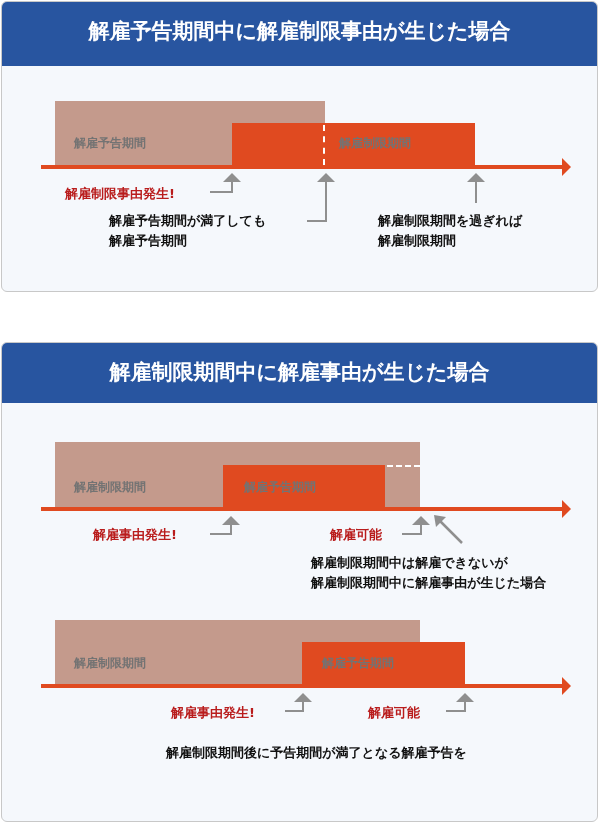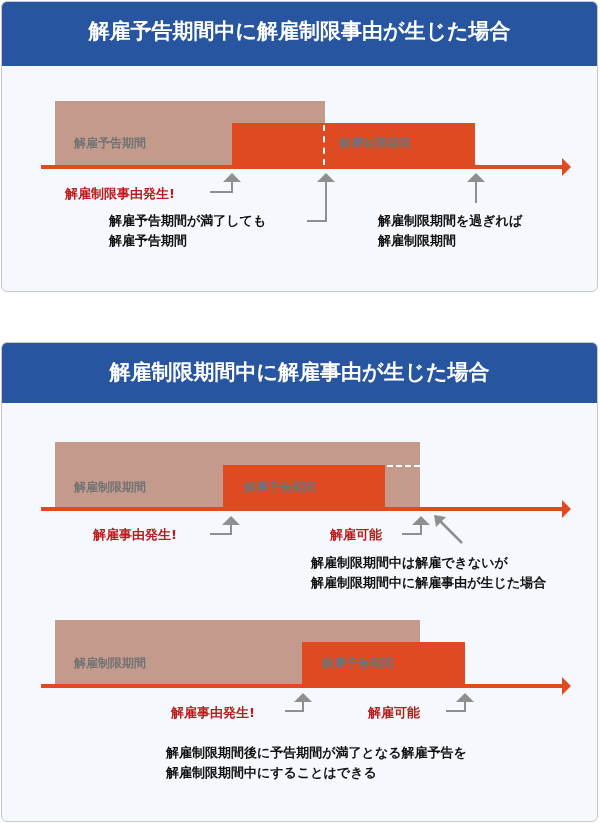--- a/index.html
+++ b/index.html
@@ -101,15 +101,14 @@
   <div class="abs gline" style="left:300px;top:357px;width:2px;height:12px;"></div>
   <div class="abs ghead" style="left:292px;top:350px;"></div>
 
   <div class="abs red-label" style="left:366px;top:361px;">解雇可能</div>
   <div class="abs gline" style="left:444px;top:367px;width:20px;height:2px;"></div>
   <div class="abs gline" style="left:462px;top:357px;width:2px;height:12px;"></div>
   <div class="abs ghead" style="left:454px;top:350px;"></div>
 
   <div class="abs note" style="left:144px;top:400px;margin-left:20px;">
     <div>解雇制限期間後に予告期間が満了となる解雇予告を</div>
-    <div>解雇制限期間中にすることはできる</div>
   </div>
 </div>
 
 </body></html>

